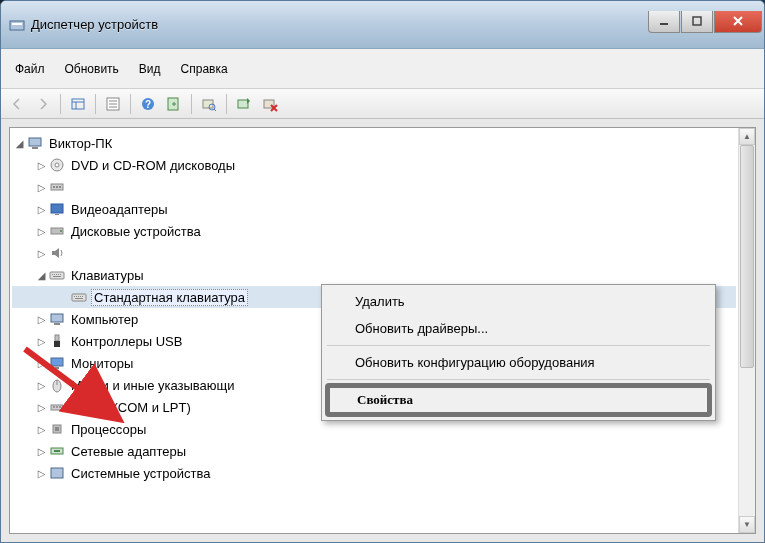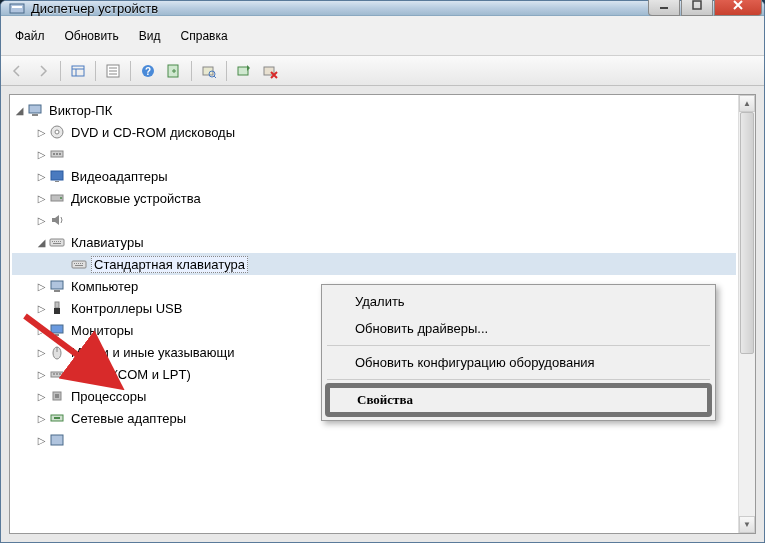--- a/index.html
+++ b/index.html
@@ -18,21 +18,21 @@
     width: 765px;
     height: 543px;
     background: #e8e8e8;
     border: 1px solid #5a7a9a;
     border-radius: 6px 6px 0 0;
     box-shadow: 0 0 10px rgba(0,0,0,0.5);
     display: flex;
     flex-direction: column;
   }
   .titlebar {
-    height: 15px;
+    height: 48px;
     background: linear-gradient(180deg, #d8e4f0 0%, #b8cce0 50%, #a0bad0 100%);
     border-bottom: 1px solid #8aa8c0;
     display: flex;
     align-items: center;
     padding-left: 8px;
     border-radius: 5px 5px 0 0;
   }
   .titlebar-icon {
     width: 16px; height: 16px;
     margin-right: 6px;
@@ -492,20 +492,21 @@
       </div>
 
       <div class="row">
         <span class="indent"></span>
         <span class="expander">▷</span>
         <span class="ticon">
             <svg width="16" height="16">
               <rect x="2" y="3" width="12" height="10" fill="#b0c4de" stroke="#4a6a8a"></rect>
             </svg>
           </span>
+        <span class="label">Системные устройства</span>
       </div>
 
       <svg class="arrow-annotation" viewBox="0 0 110 80">
         <defs>
             <marker id="ah" markerWidth="10" markerHeight="10" refX="8" refY="5" orient="auto">
               <path d="M0 0 L10 5 L0 10 Z" fill="#d82a2a"></path>
             </marker>
           </defs>
         <path d="M5 5 L95 72" stroke="#d82a2a" stroke-width="6" marker-end="url(#ah)"></path>
       </svg>

